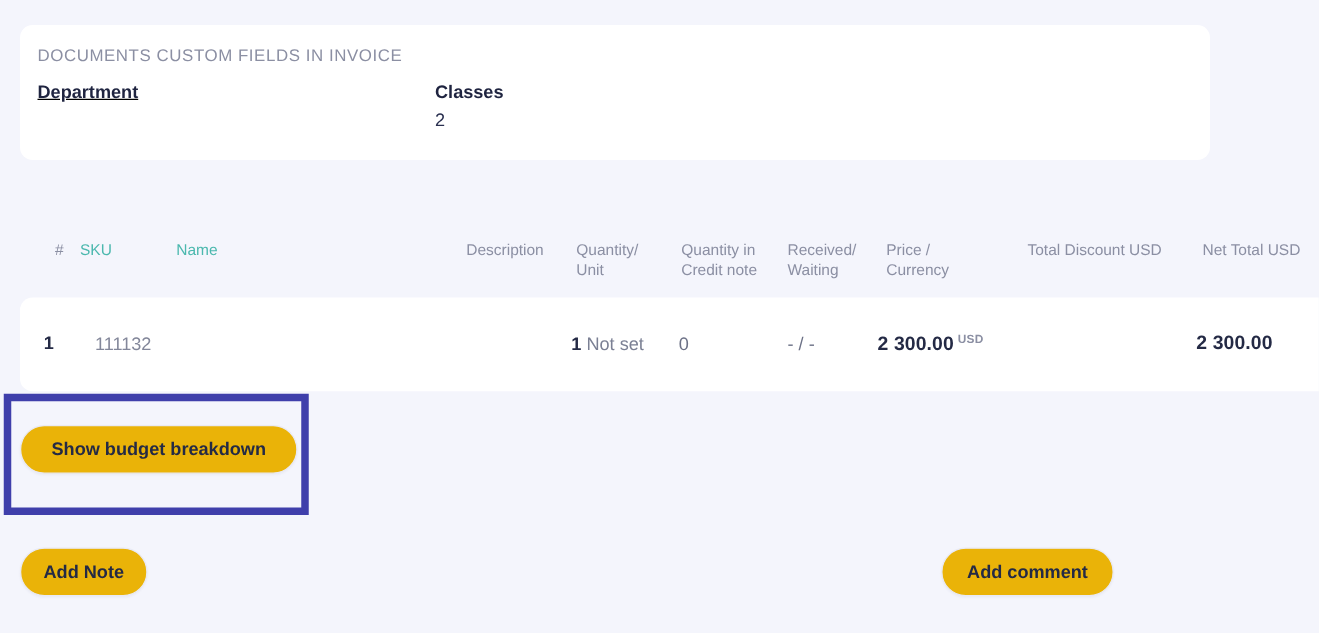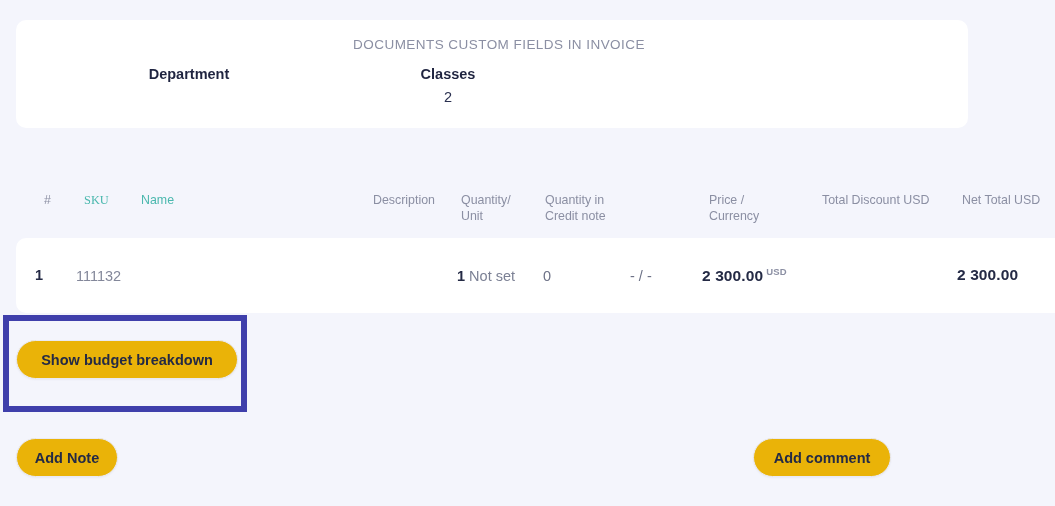--- a/index.html
+++ b/index.html
@@ -20,34 +20,33 @@
   .cf-card {
     position: absolute;
     left: 16px;
     top: 20px;
     width: 952px;
     height: 108px;
     background: #ffffff;
     border-radius: 10px;
     box-sizing: border-box;
     padding: 17px 0 0 14px;
-    text-align: center;
   }
   .cf-title {
     font-size: 13.5px;
     letter-spacing: 0.45px;
     color: #8b8fa3;
     font-weight: 400;
     white-space: nowrap;
   }
   .cf-grid {
     margin-top: 12px;
     display: flex;
   }
-  .cf-col-dept { width: 318px; }
+  .cf-col-dept { width: 318px; text-decoration: underline; }
   .cf-col-classes { width: 200px; }
   .cf-label {
     font-size: 14.5px;
     font-weight: bold;
     color: #1f2440;
     line-height: 21px;
   }
   .cf-value {
     font-size: 14.5px;
     font-weight: 400;
@@ -68,21 +67,21 @@
     position: absolute;
     font-size: 12.4px;
     line-height: 16px;
     color: #8b8fa3;
     font-weight: 400;
   }
   .th.teal { color: #4bb8ae; }
   .th .sub { color: #8b8fa3; }
 
   .th-num   { left: 44px;  top: 6px; }
-  .th-sku   { left: 84px;  top: 6px; font-family: Liberation Serif, serif; }
+  .th-sku   { left: 64px;  top: 6px; }
   .th-name  { left: 141px; top: 6px; }
   .th-desc  { left: 373px; top: 6px; }
   .th-qty   { left: 461px; top: 6px; width: 72px; }
   .th-qcn   { left: 545px; top: 6px; width: 78px; }
   .th-recv  { left: 630px; top: 6px; width: 70px; }
   .th-price { left: 709px; top: 6px; width: 80px; }
   .th-disc  { left: 822px; top: 6px; }
   .th-net   { left: 962px; top: 6px; }
 
   
@@ -203,20 +202,24 @@
   <div class="th th-name teal">Name</div>
   <div class="th th-desc">Description</div>
   <div class="th th-qcn">
     <div>Quantity in</div>
     <div>Credit note</div>
   </div>
   <div class="th th-qty">
     <div>Quantity/</div>
     <div>Unit</div>
   </div>
+  <div class="th th-recv">
+    <div>Received/</div>
+    <div>Waiting</div>
+  </div>
   <div class="th th-price">
     <div><span class="teal">Price</span><span class="sub"> /</span></div>
     <div class="sub">Currency</div>
   </div>
   <div class="th th-disc">Total Discount USD</div>
   <div class="th th-net">Net Total USD</div>
 </div>
 
 <div class="row-card">
   <div class="c-num cell">1</div>

